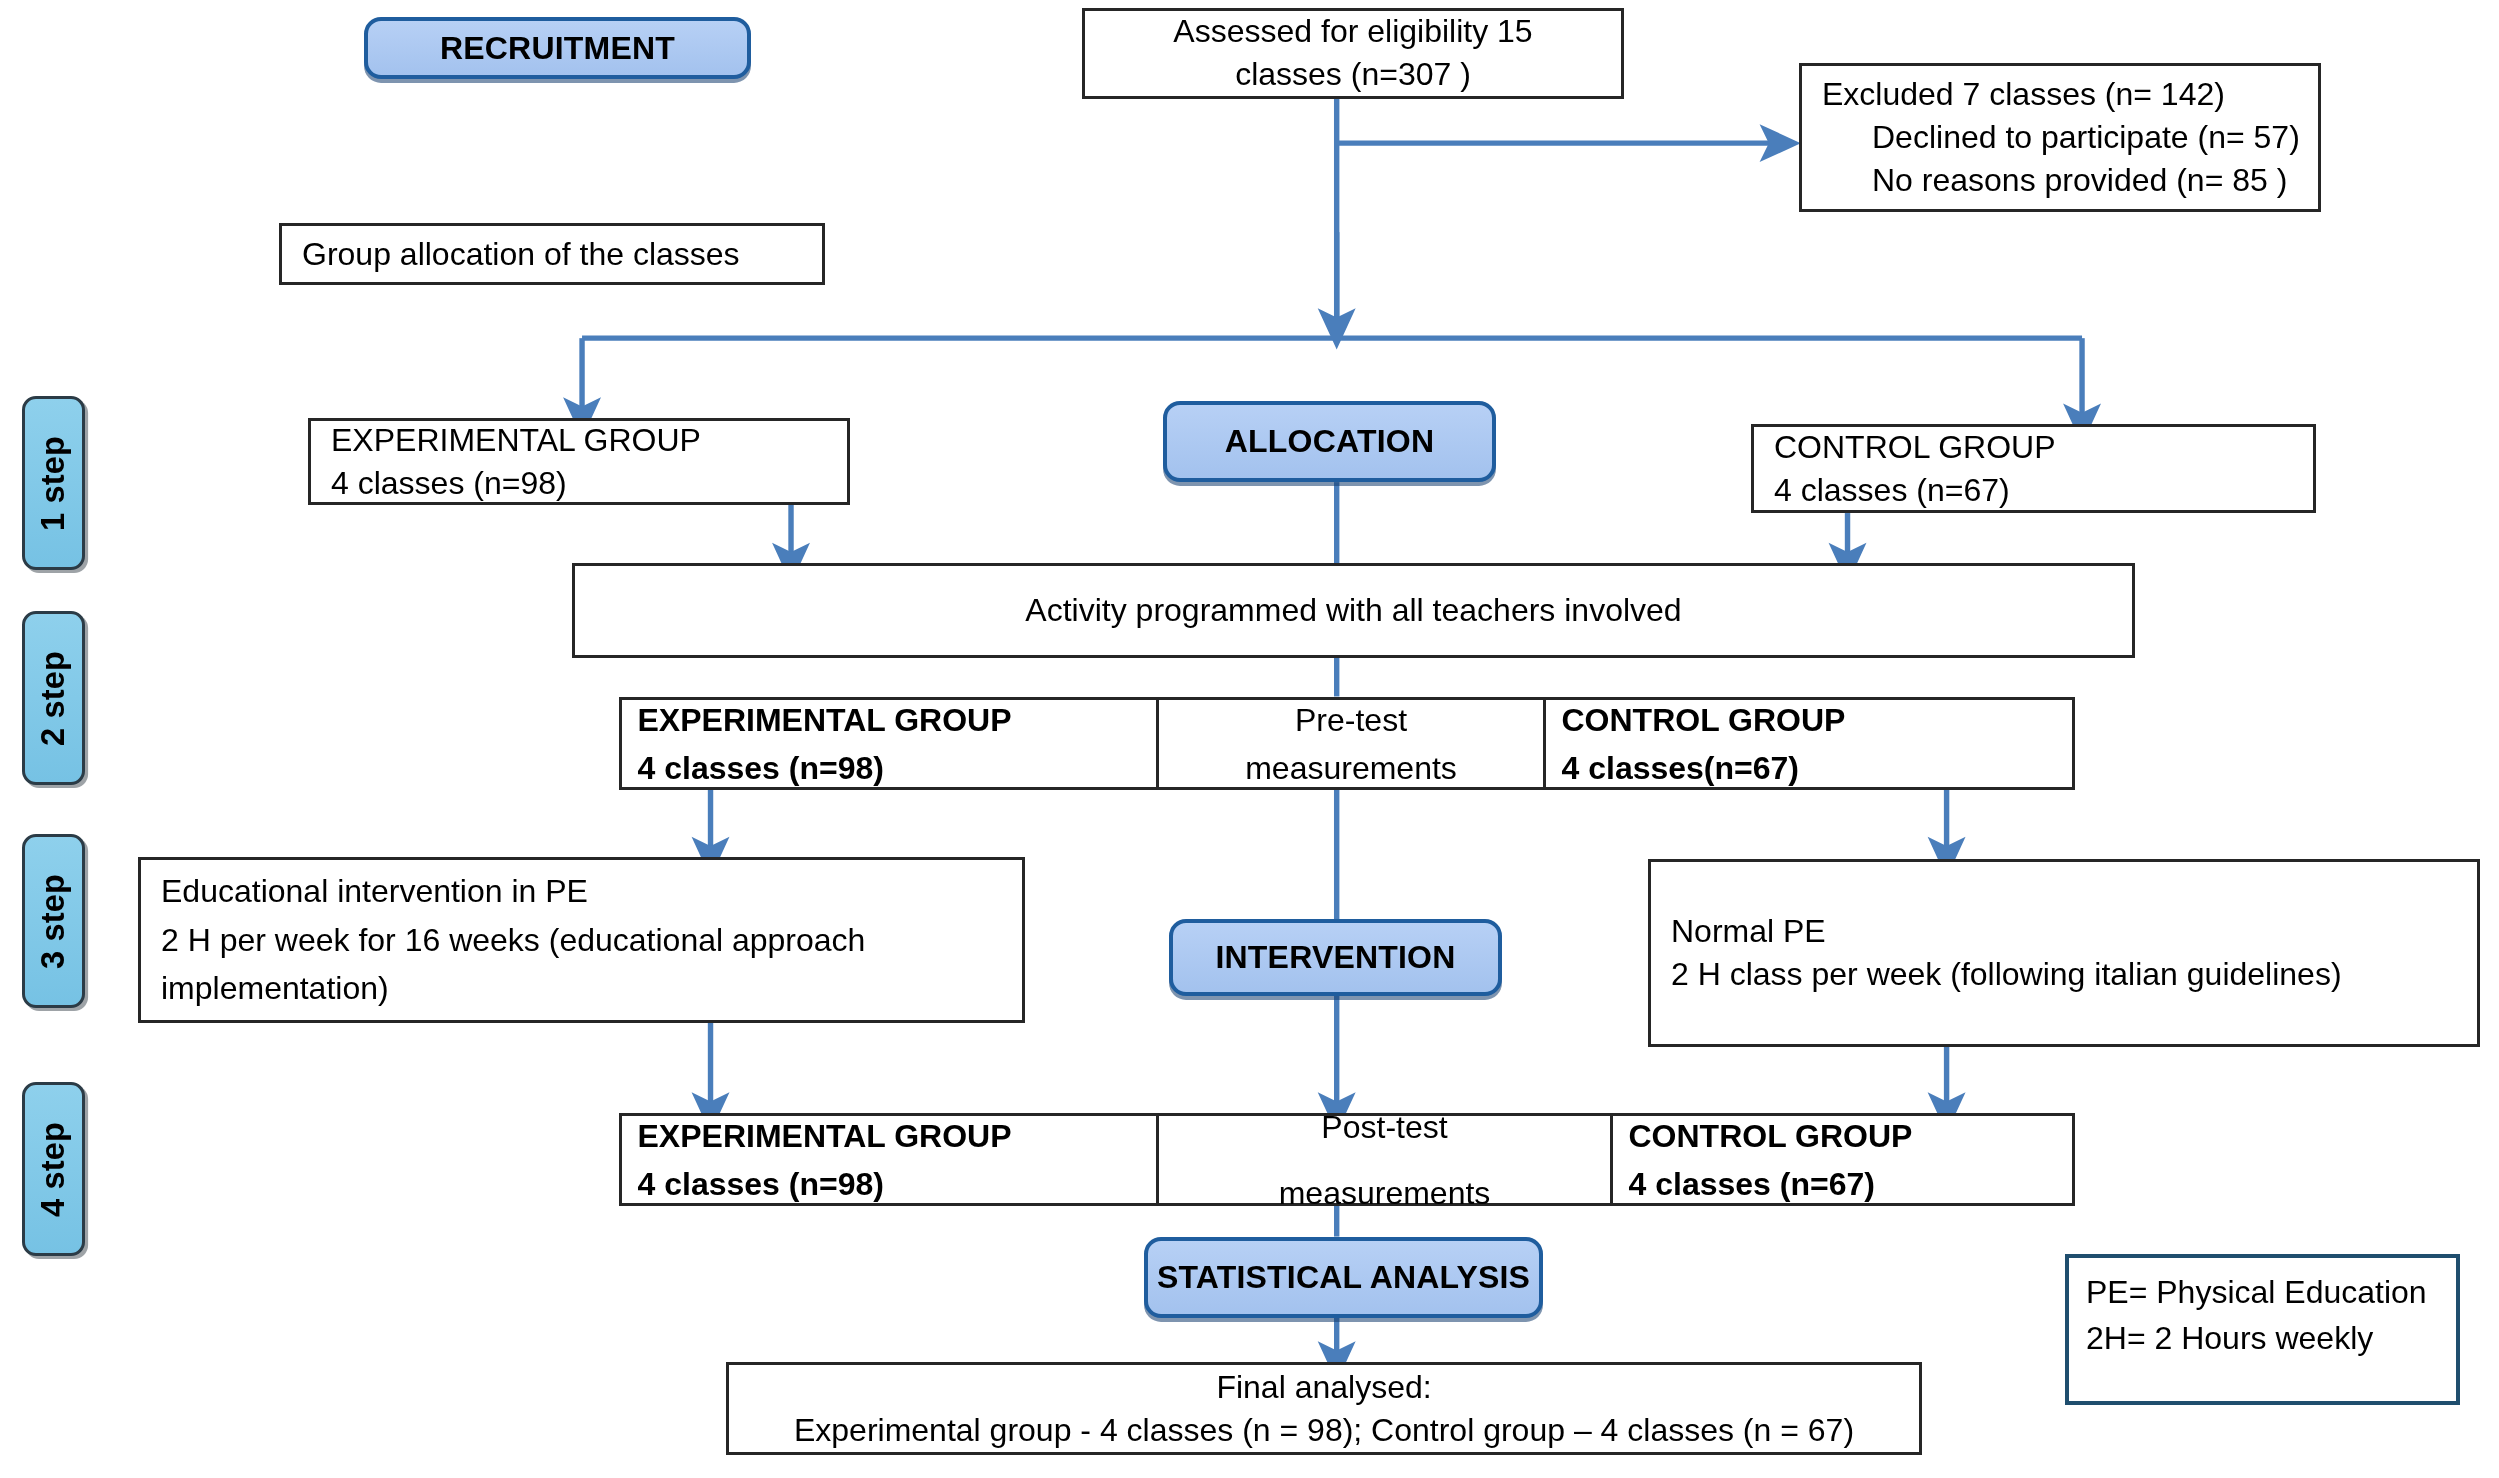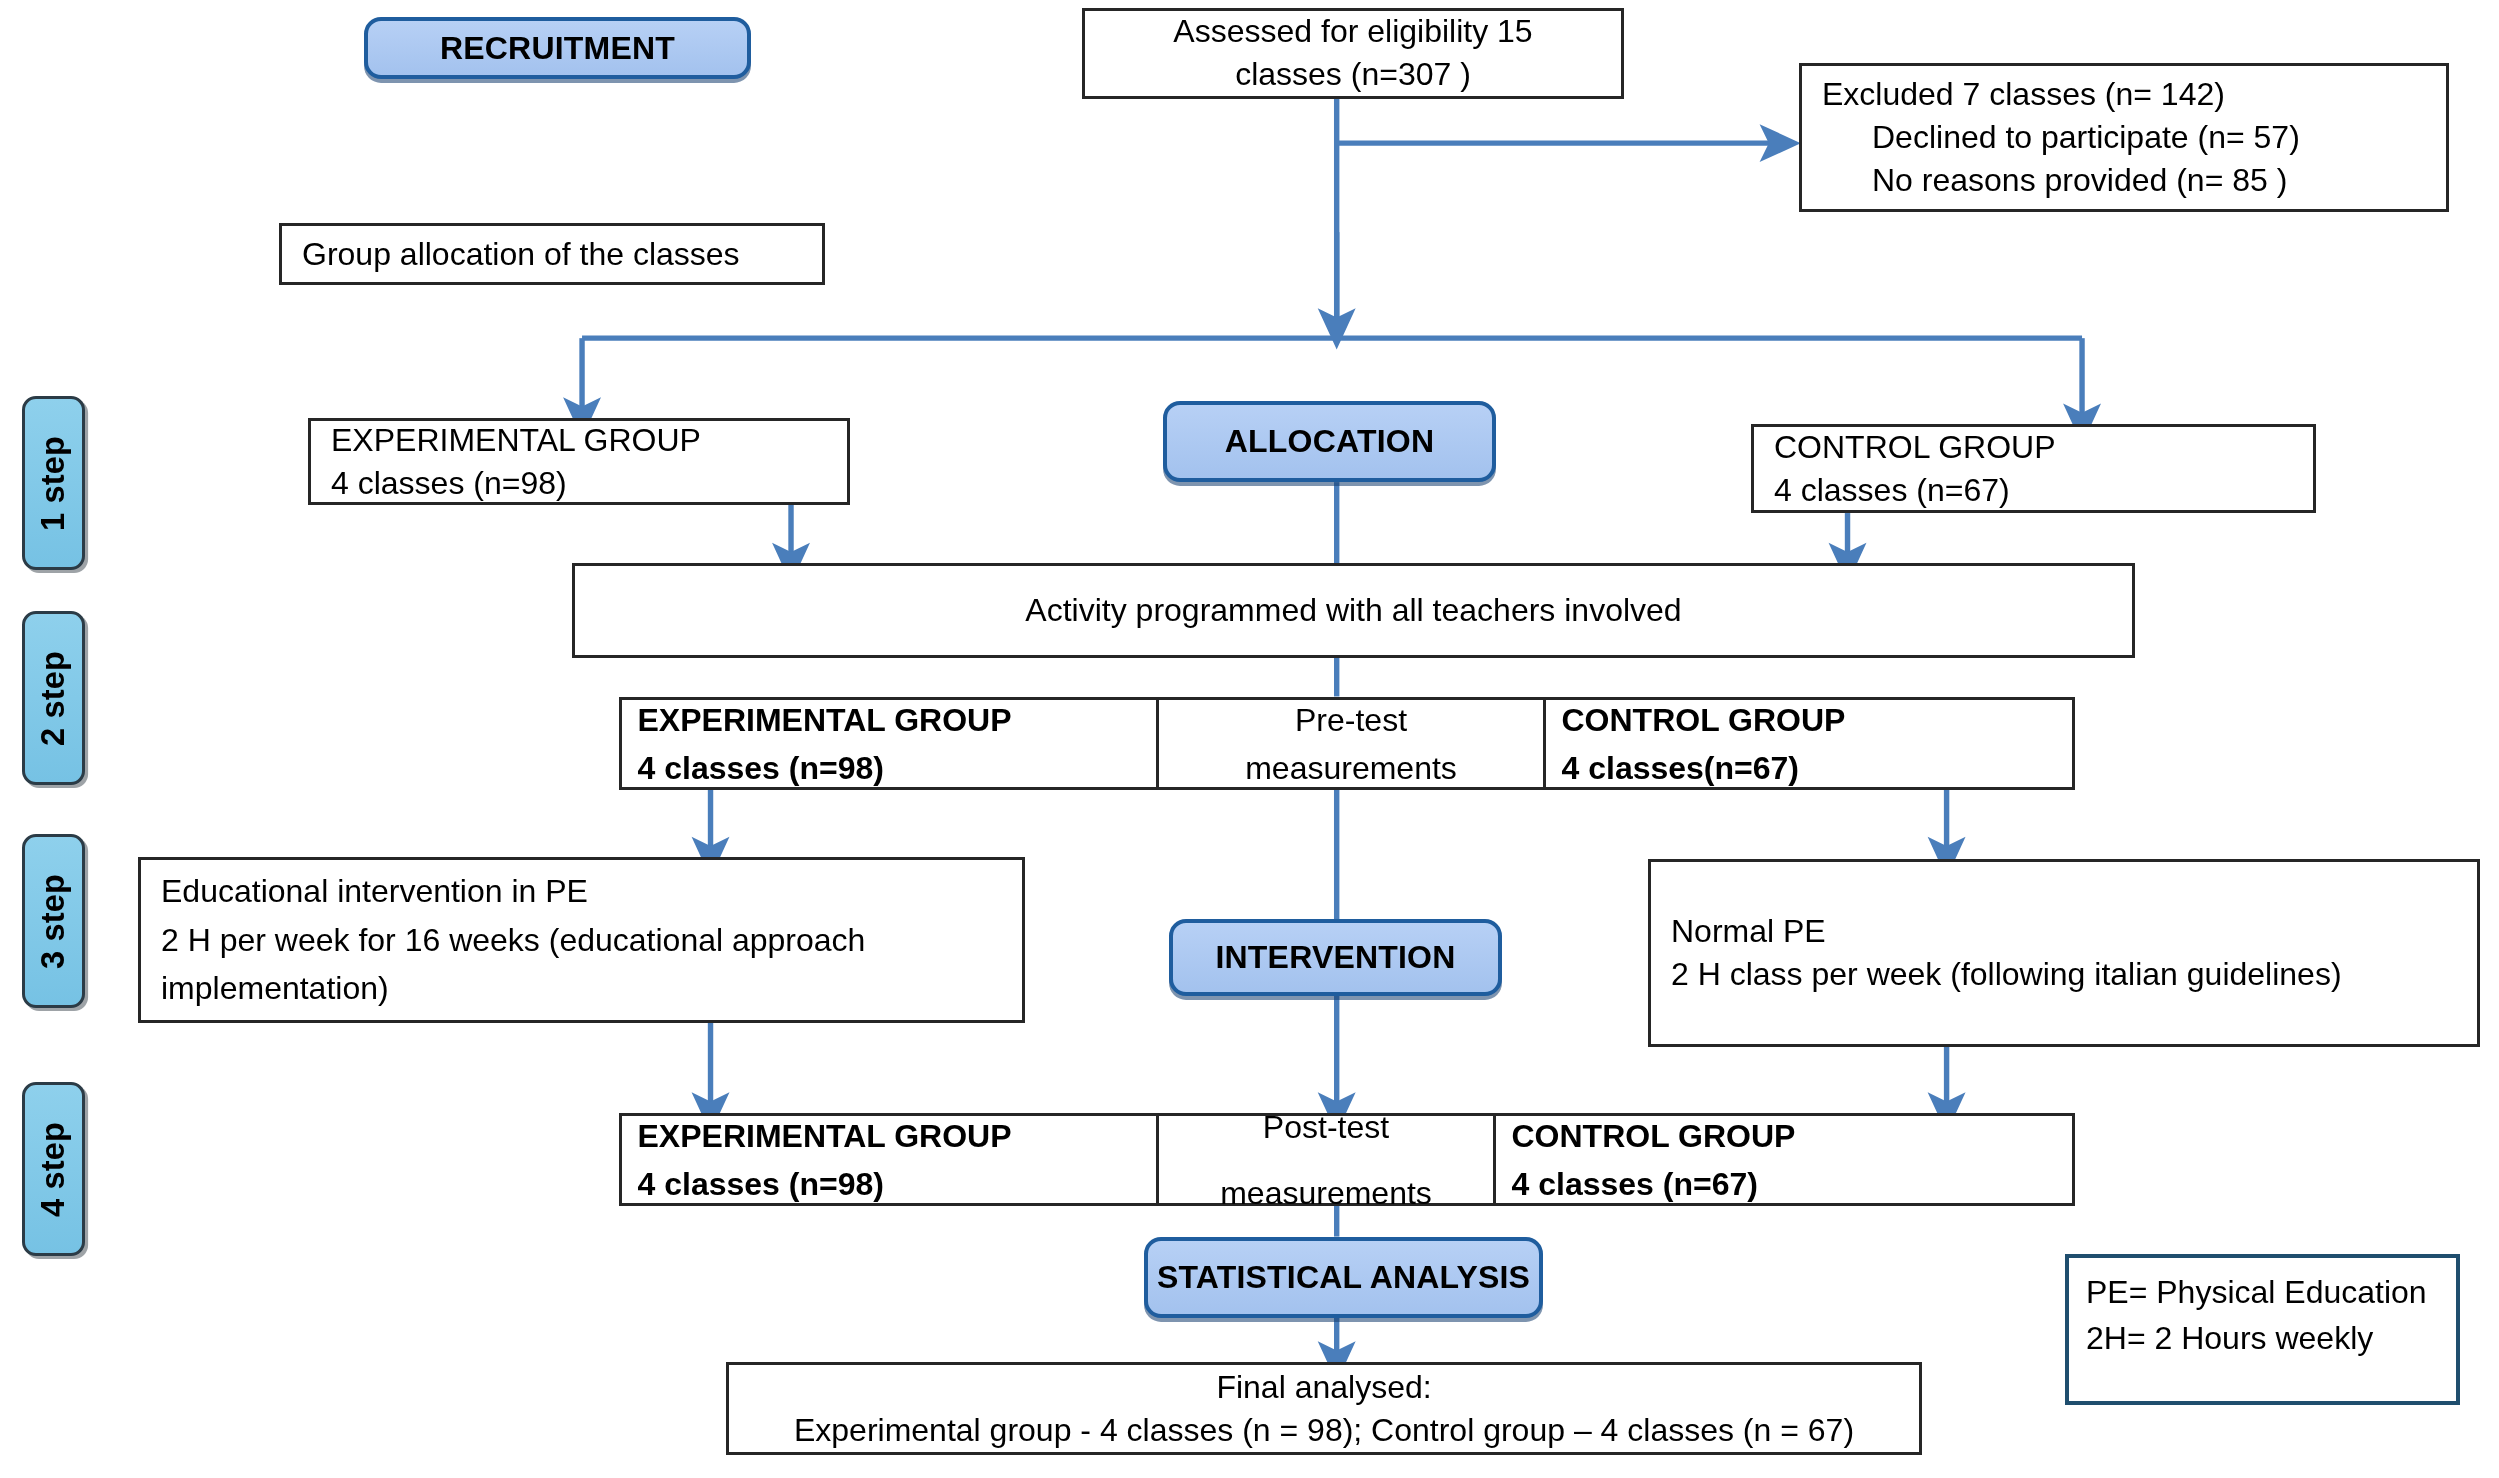--- a/index.html
+++ b/index.html
@@ -176,21 +176,21 @@
   </div>
   <div class="stage light" style="left:21.7px;top:1082px;width:63px;height:174px;">
     <span class="vlabel">4 step</span>
   </div>
 
   <div class="box center" style="left:1066px;top:7.7px;width:542px;height:91px;">
     <span class="ln">Assessed for eligibility 15</span>
     <span class="ln">classes (n=307 )</span>
   </div>
 
-  <div class="box left" style="left:1799px;top:63px;width:650px;height:149px;">
+  <div class="box left" style="left:1799px;top:63px;width:522px;height:149px;">
     <span class="ln">Excluded 7 classes (n= 142)</span>
     <span class="ln ind">Declined to participate (n= 57)</span>
     <span class="ln ind">No reasons provided (n= 85 )</span>
   </div>
 
   <div class="box left" style="left:279px;top:223px;width:546px;height:62px;">
     <span class="ln">Group allocation of the classes</span>
   </div>
 
   <div class="box left" style="left:308px;top:418px;width:542px;height:87px;">
@@ -231,21 +231,21 @@
   <div class="box left" style="left:1648px;top:859px;width:832px;height:188px;">
     <span class="ln">Normal PE</span>
     <span class="ln">2 H class per week (following italian guidelines)</span>
   </div>
 
   <div class="table3" style="left:619px;top:1113px;width:1456px;height:93px;">
     <div class="cell bold" style="width:534px;">
       <span>EXPERIMENTAL GROUP</span>
       <span>4 classes (n=98)</span>
     </div>
-    <div class="cell mid" style="width:337px;gap:18px;">
+    <div class="cell mid" style="width:454px;gap:18px;">
       <span>Post-test</span>
       <span>measurements</span>
     </div>
     <div class="cell bold" style="flex:1 1 auto;">
       <span>CONTROL GROUP</span>
       <span>4 classes (n=67)</span>
     </div>
   </div>
 
   <div class="box center" style="left:710px;top:1362px;width:1196px;height:93px;">

